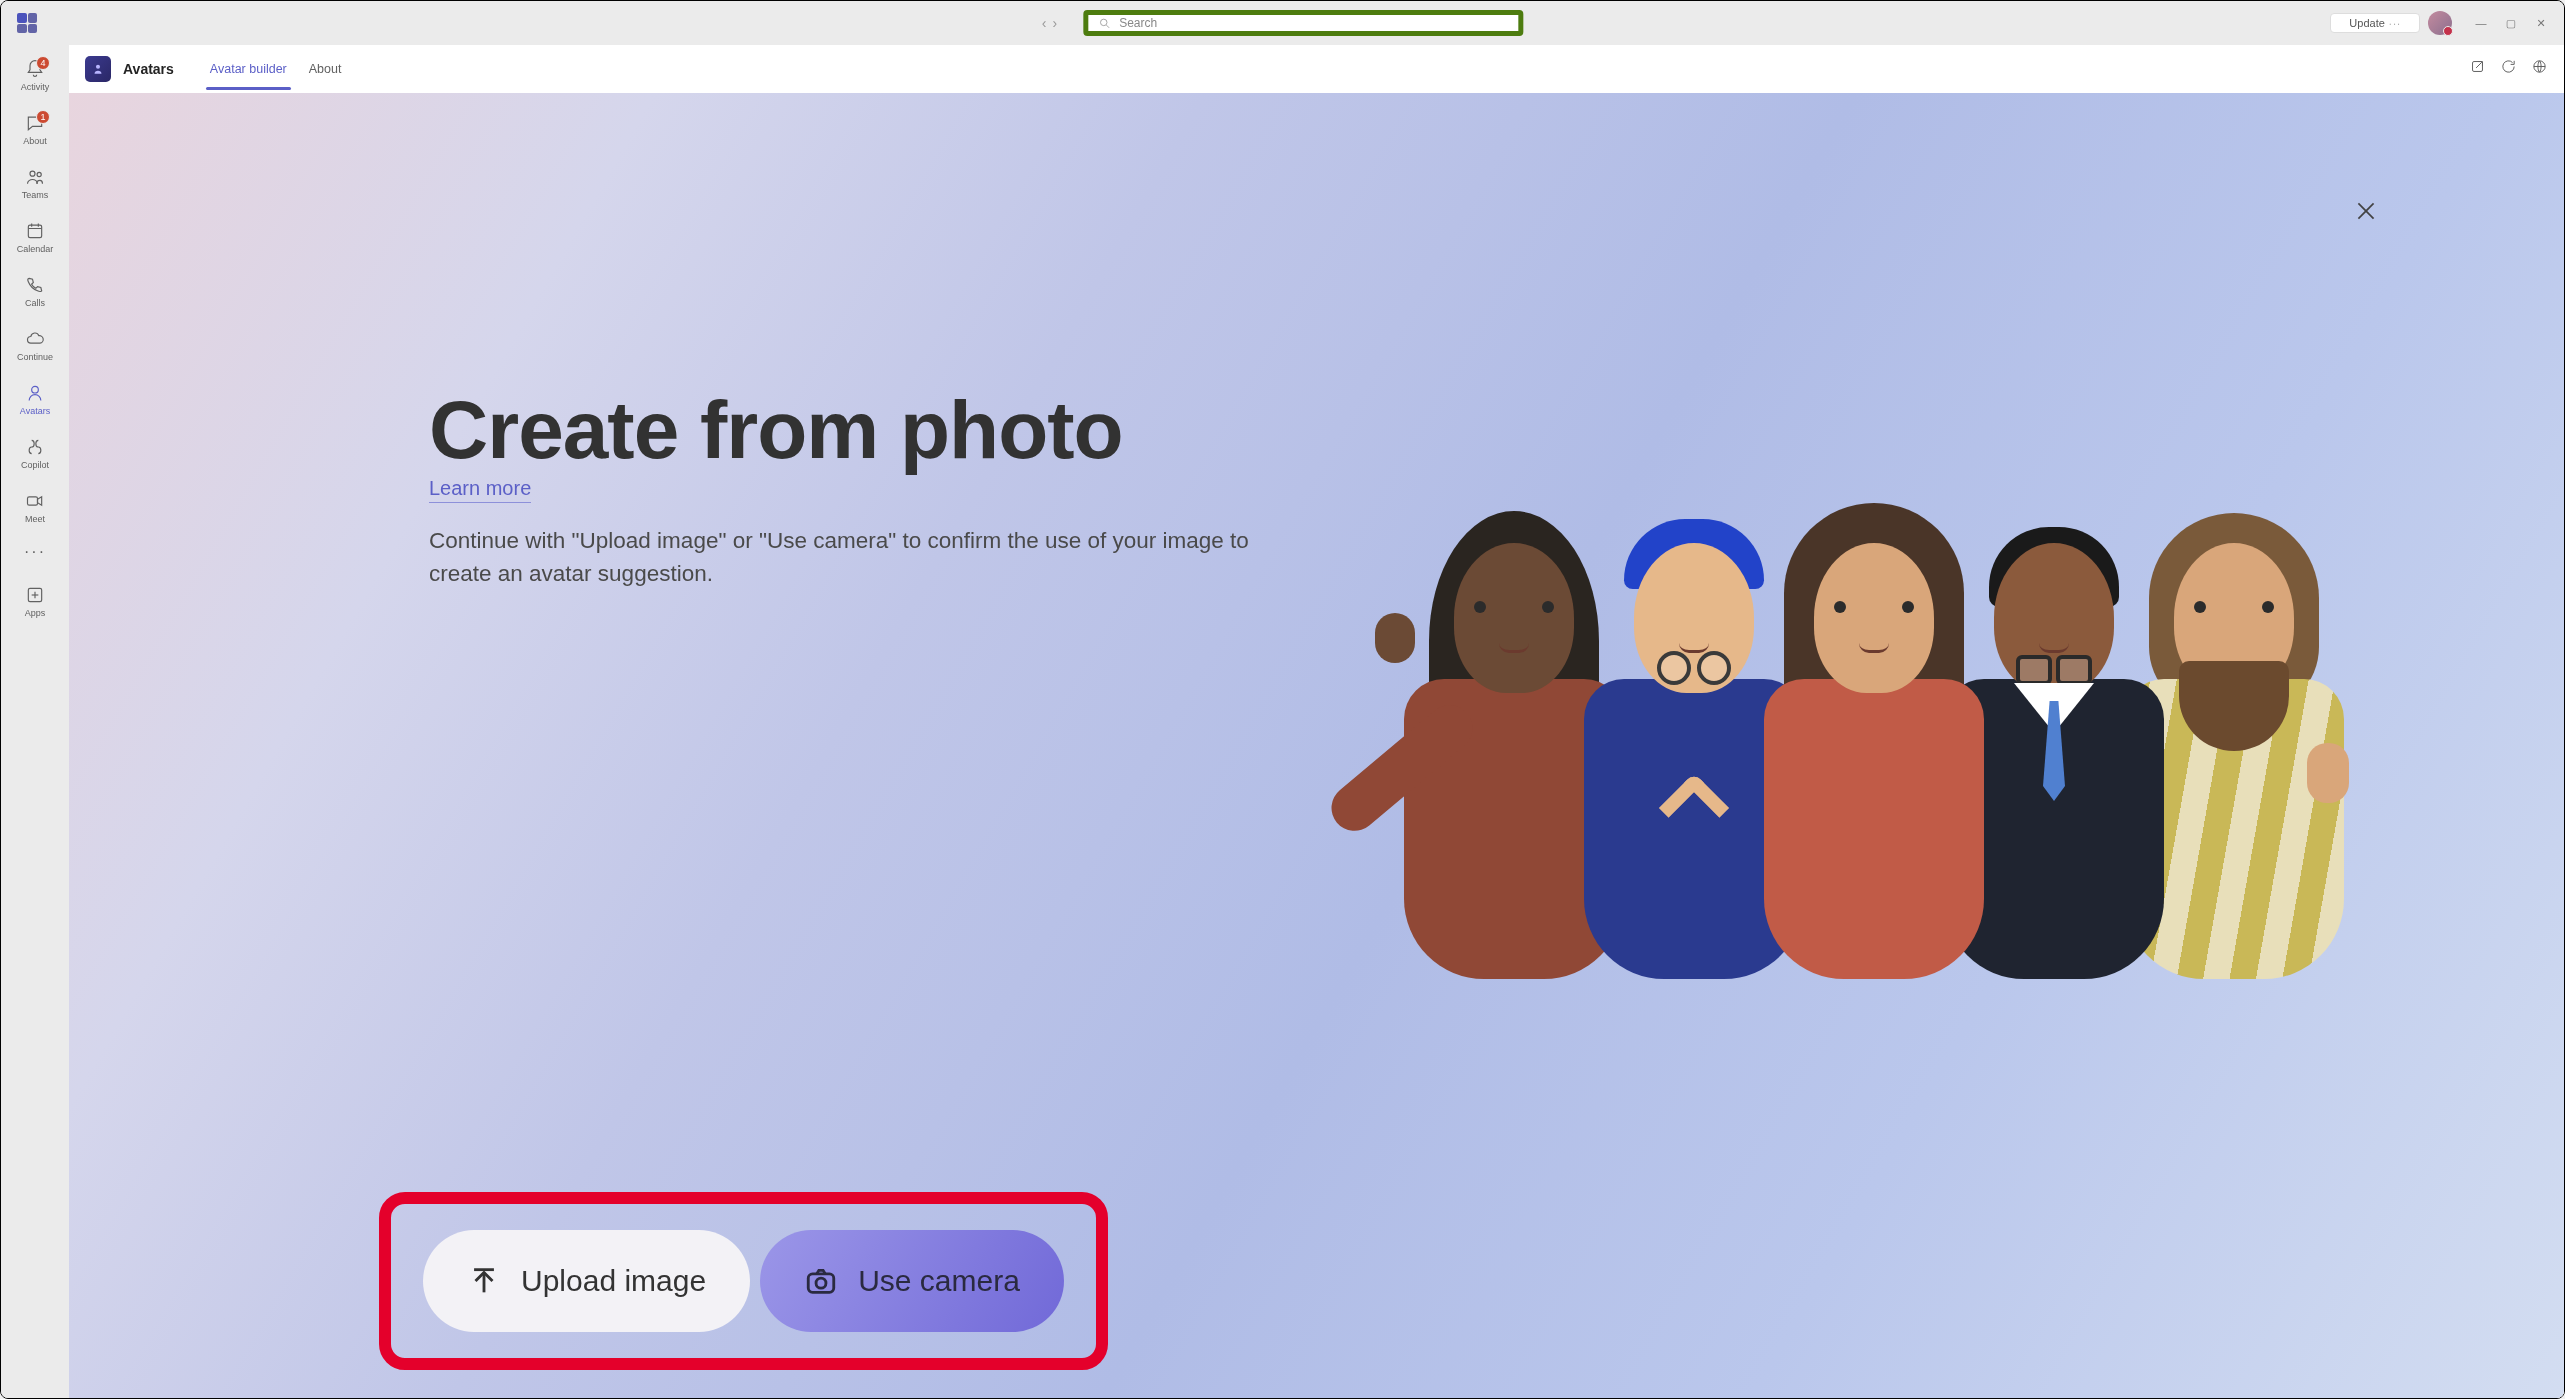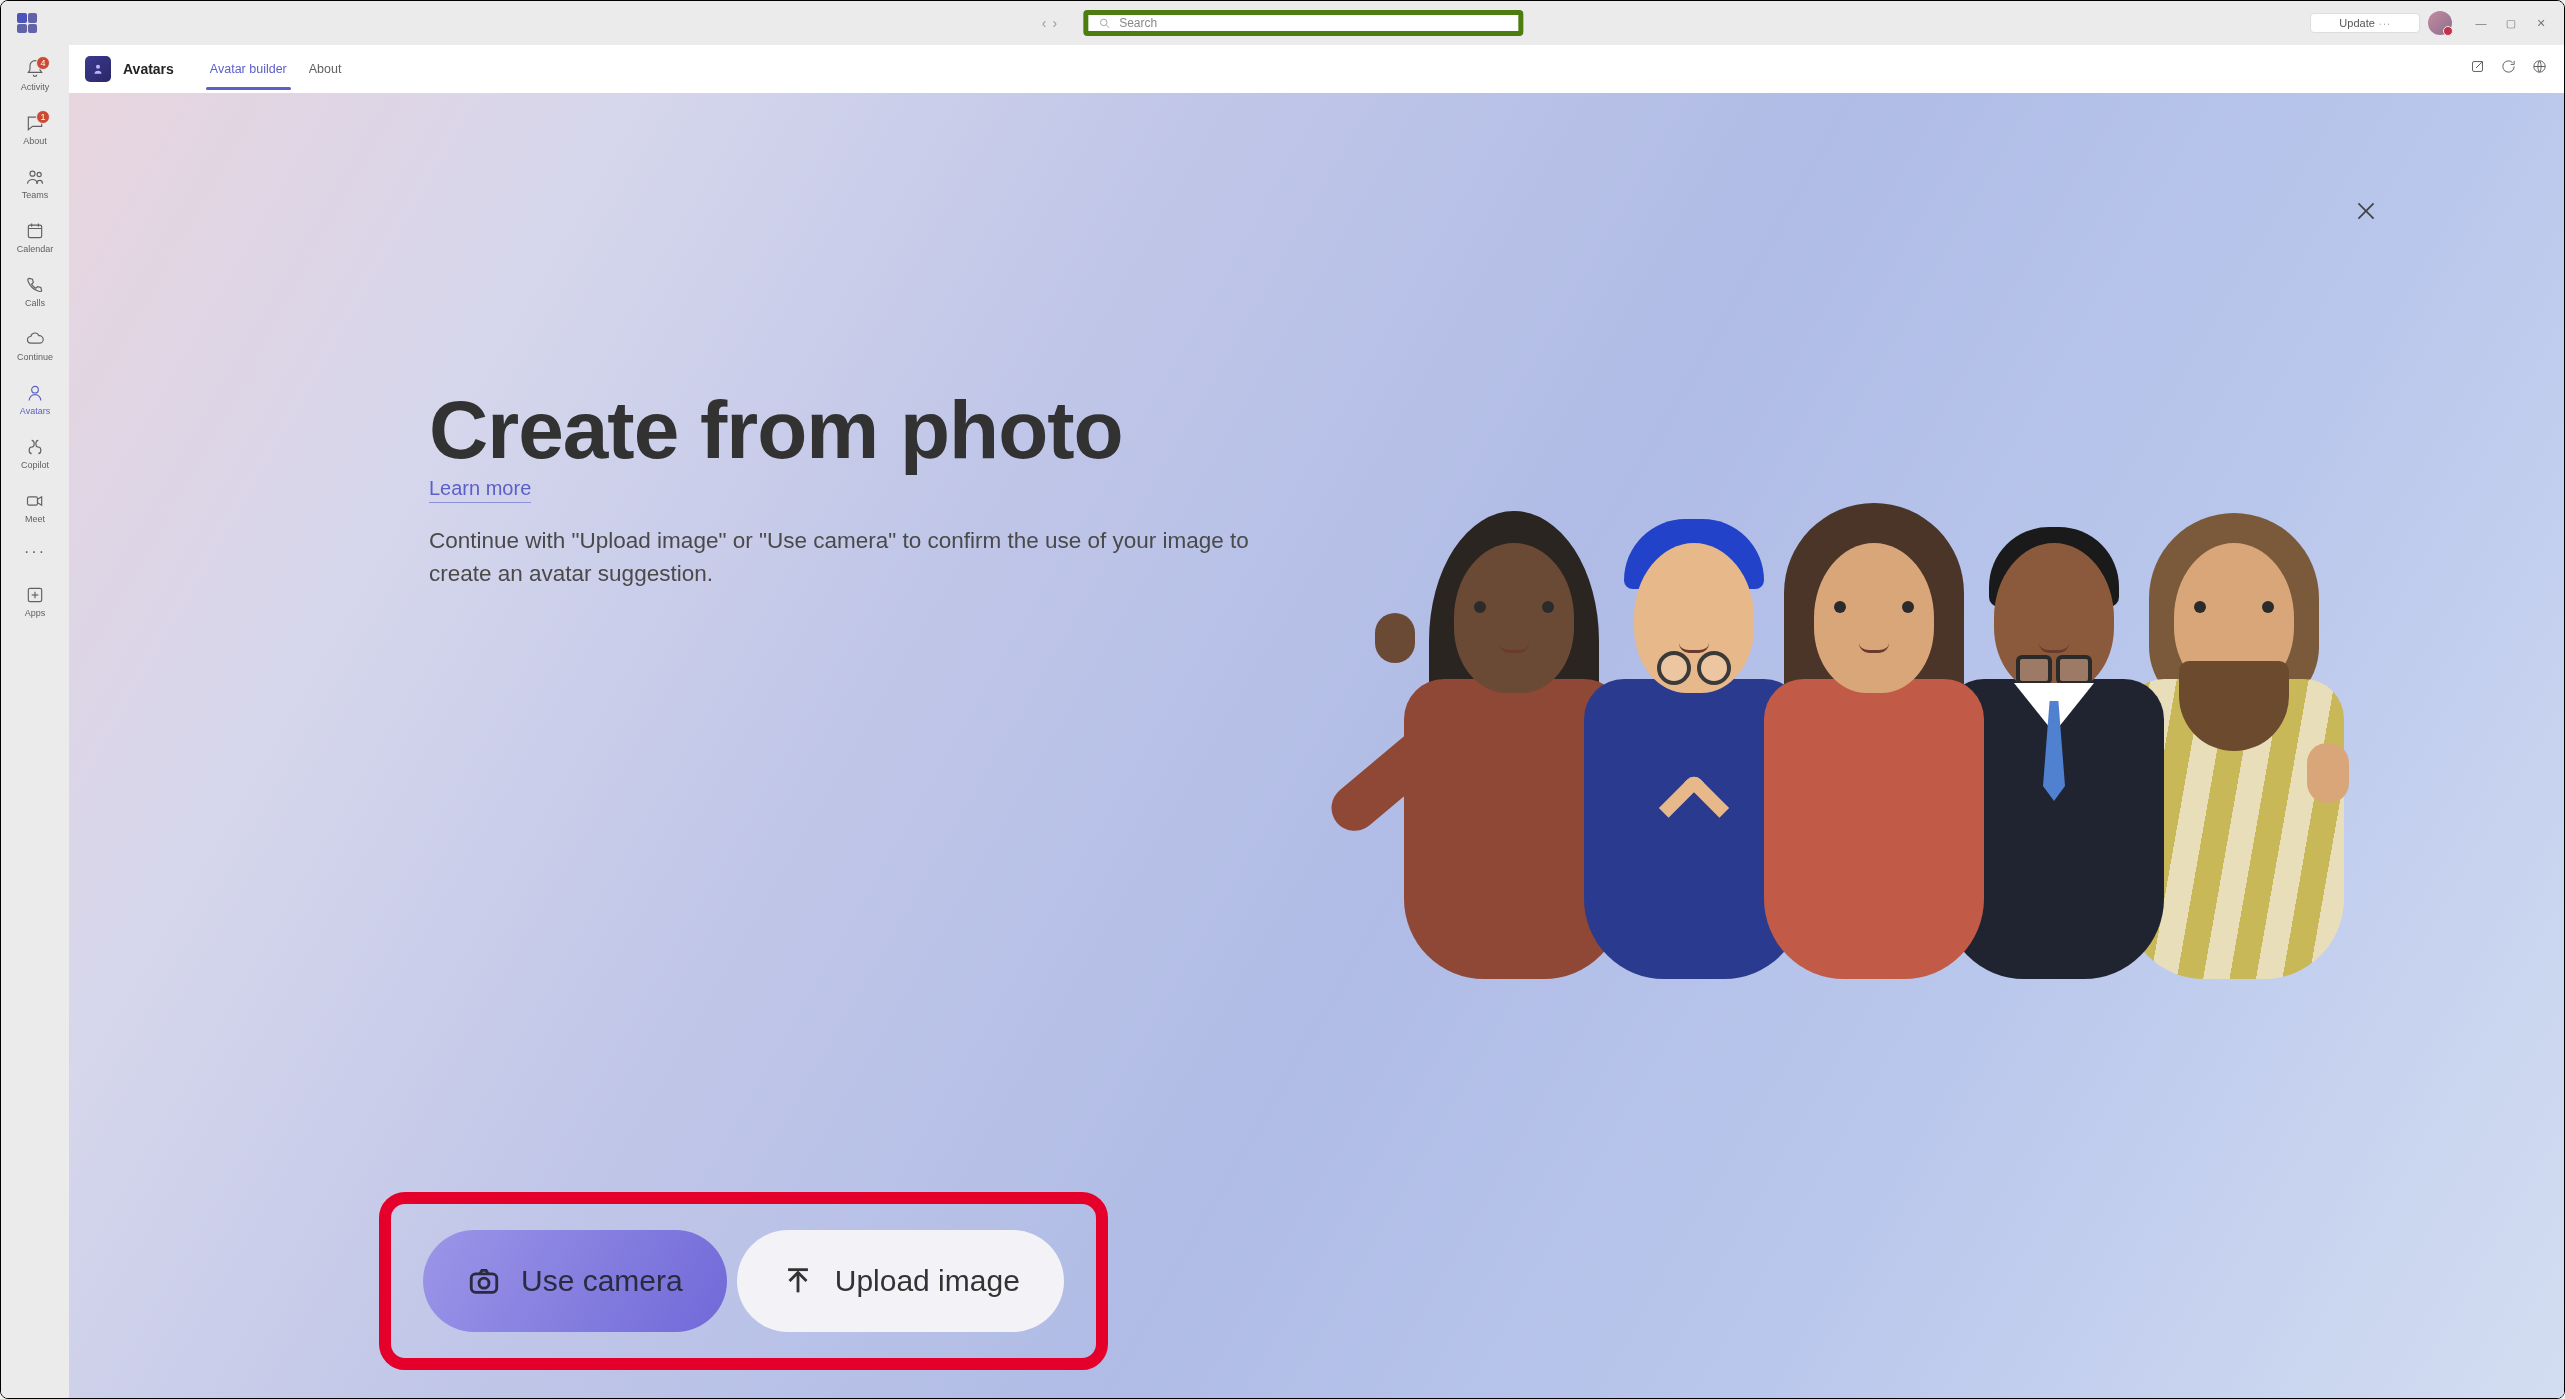--- a/index.html
+++ b/index.html
@@ -39,21 +39,21 @@
 }
 .nav-arrows { display: flex; gap: 6px; color: #999; font-size: 14px; margin-right: 14px;}
 .search-box {
   width: 440px; height: 26px; background: #fff; border-radius: 4px;
   display: flex; align-items: center; padding: 0 10px; gap: 8px;
   color: #888; font-size: 12px; border: 5px solid #4d7c0f;
 }
 .titlebar-right { margin-left: auto; display: flex; align-items: center; gap: 8px; }
 .update-btn {
   background: #fff; border: 1px solid #ddd; border-radius: 4px;
-  padding: 3px 28px; font-size: 11px; color: #555; display: flex; align-items: center; gap: 4px;
+  padding: 3px 18px; font-size: 11px; color: #555; display: flex; align-items: center; gap: 4px;
 }
 .avatar-user {
   width: 24px; height: 24px; border-radius: 50%;
   background: linear-gradient(135deg, #c48b9f, #8b6f8e);
   position: relative;
 }
 .avatar-user::after {
   content: ''; position: absolute; bottom: -1px; right: -1px;
   width: 8px; height: 8px; background: #c4314b; border-radius: 50%; border: 1.5px solid #ebebeb;
 }
@@ -453,33 +453,33 @@
                   <div class="aveye"></div>
                 </div>
                 <div class="beard"></div>
               </div>
             <div class="avbody"></div>
             <div class="hands"></div>
           </div>
         </div>
 
         <div class="btn-row">
+          <div class="pill pill-white">
+            <svg viewBox="0 0 24 24">
+                <line x1="12" y1="20" x2="12" y2="6"></line>
+                <polyline points="6 12 12 6 18 12"></polyline>
+                <line x1="5" y1="4" x2="19" y2="4"></line>
+              </svg>
+            <span>Upload image</span>
+          </div>
           <div class="pill pill-purple">
             <svg viewBox="0 0 24 24">
                 <rect x="3" y="7" width="18" height="13" rx="3"></rect>
                 <circle cx="12" cy="13.5" r="3.5"></circle>
                 <path d="M9 7l1.5-2.5h3L15 7"></path>
               </svg>
             <span>Use camera</span>
           </div>
-          <div class="pill pill-white">
-            <svg viewBox="0 0 24 24">
-                <line x1="12" y1="20" x2="12" y2="6"></line>
-                <polyline points="6 12 12 6 18 12"></polyline>
-                <line x1="5" y1="4" x2="19" y2="4"></line>
-              </svg>
-            <span>Upload image</span>
-          </div>
         </div>
       </div>
     </div>
   </div>
 </div>
 
 </body></html>

